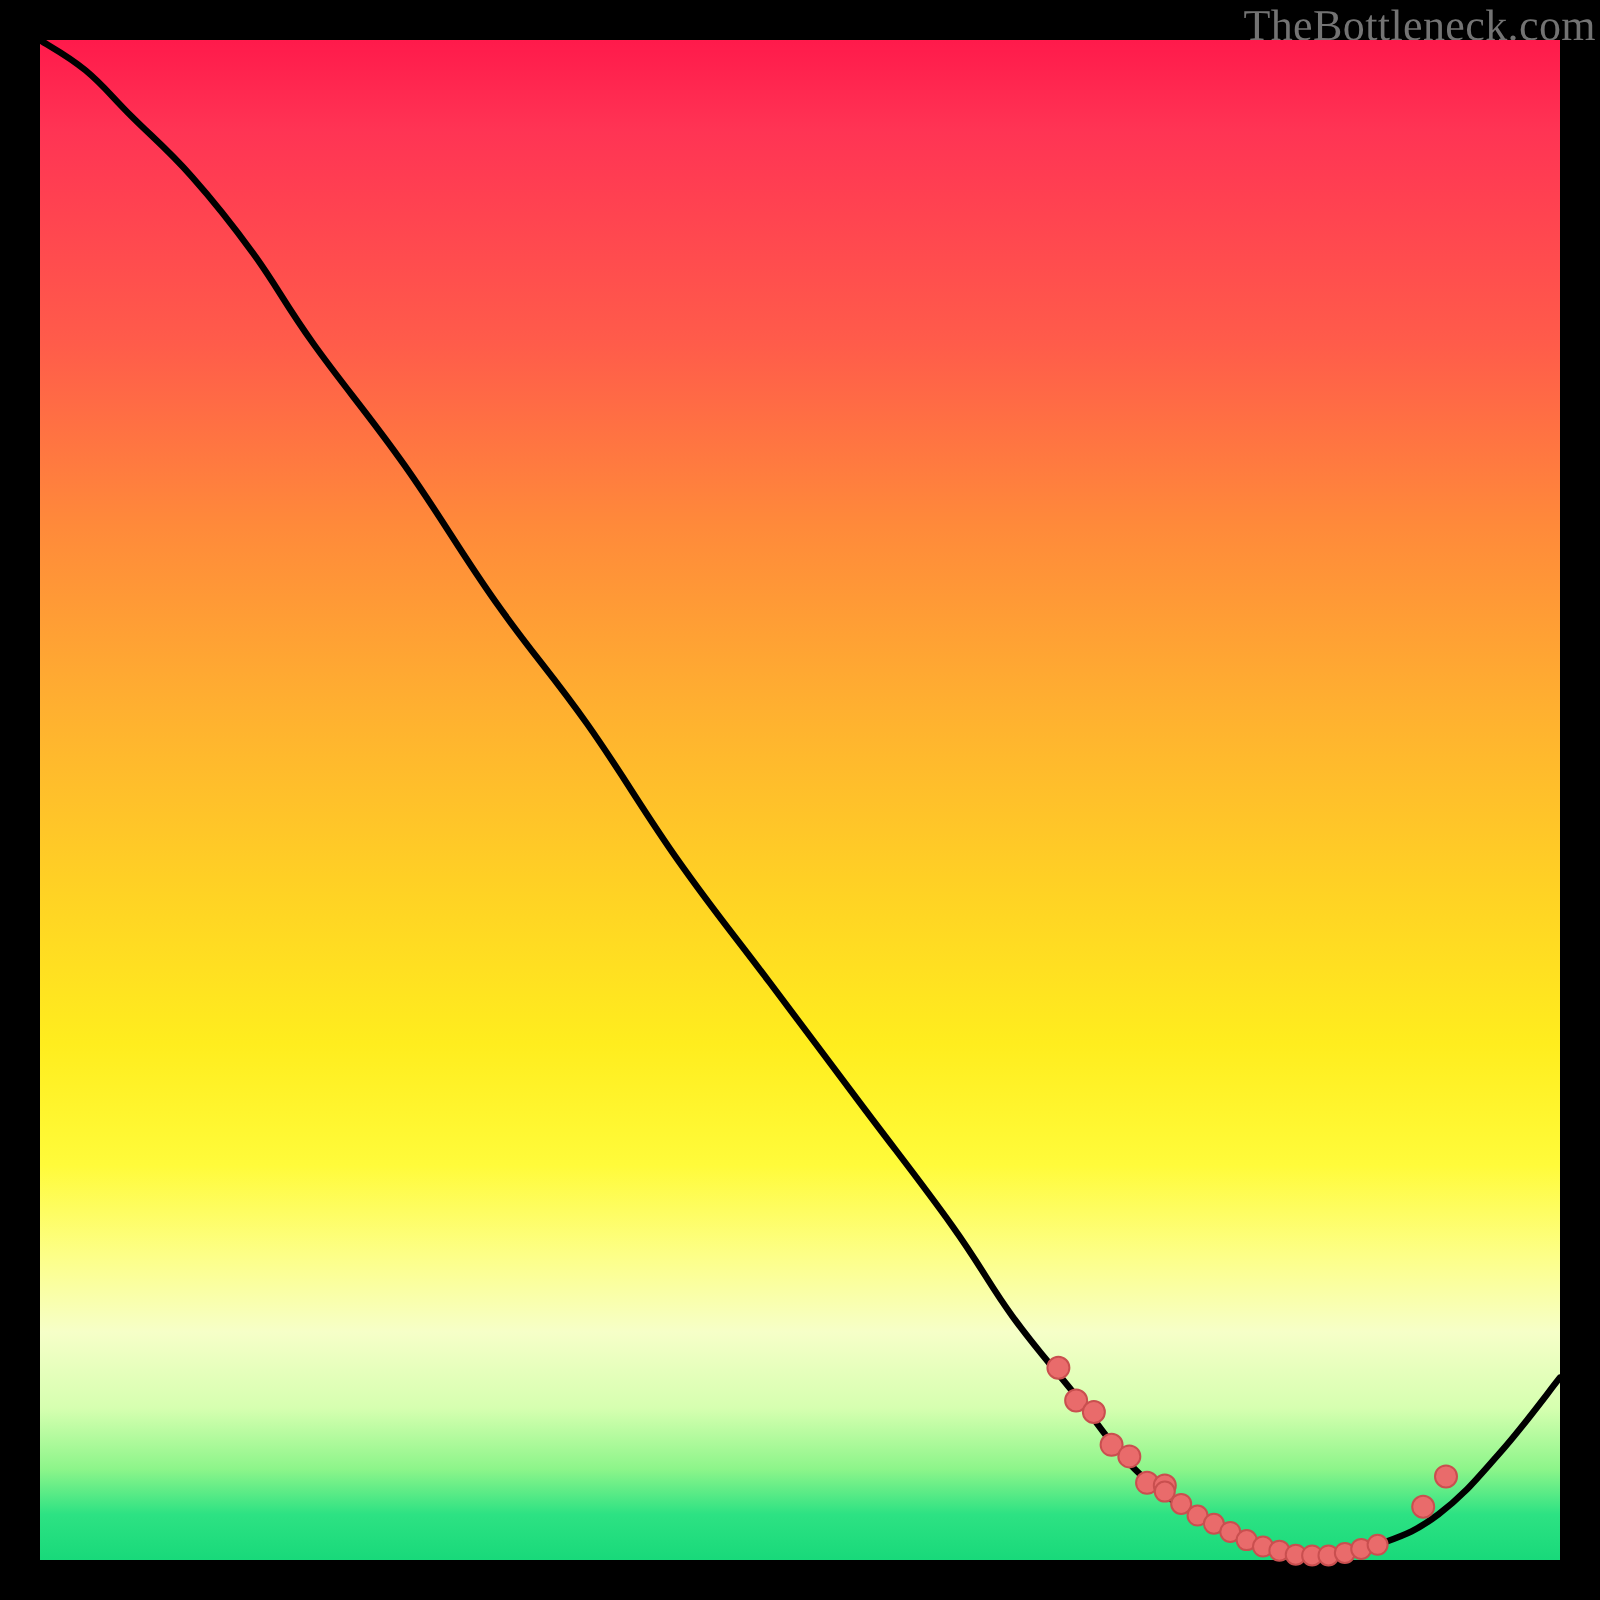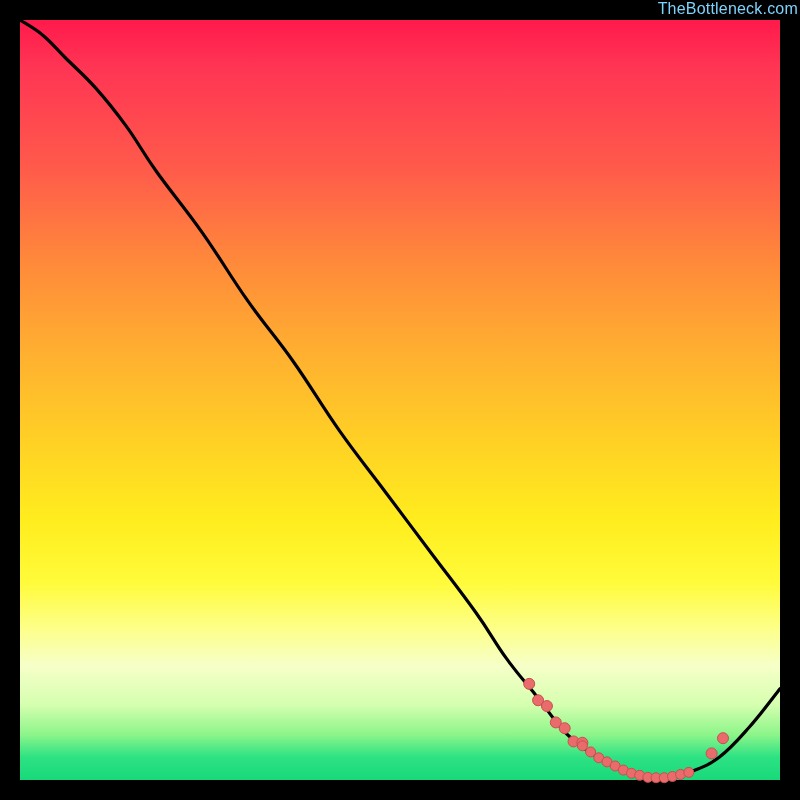--- a/index.html
+++ b/index.html
@@ -39,25 +39,26 @@
       #d6ffb0 90%,
       #8df58a 94%,
       #2de283 97%,
       #18d97a 100%
     );
   }
   .attribution {
     position: absolute;
     top: 0;
     right: 2px;
-    color: #7dd3fc;
-    font-size: 16px;
+    color: #737373;
+    font-size: 22px;
     letter-spacing: 0.2px;
     font-weight: 400;
     user-select: none;
+    font-family: Liberation Serif, serif;
   }
   svg.overlay {
     position: absolute;
     inset: 0;
     width: 760px;
     height: 760px;
     overflow: visible;
   }
 </style>
 </head>

